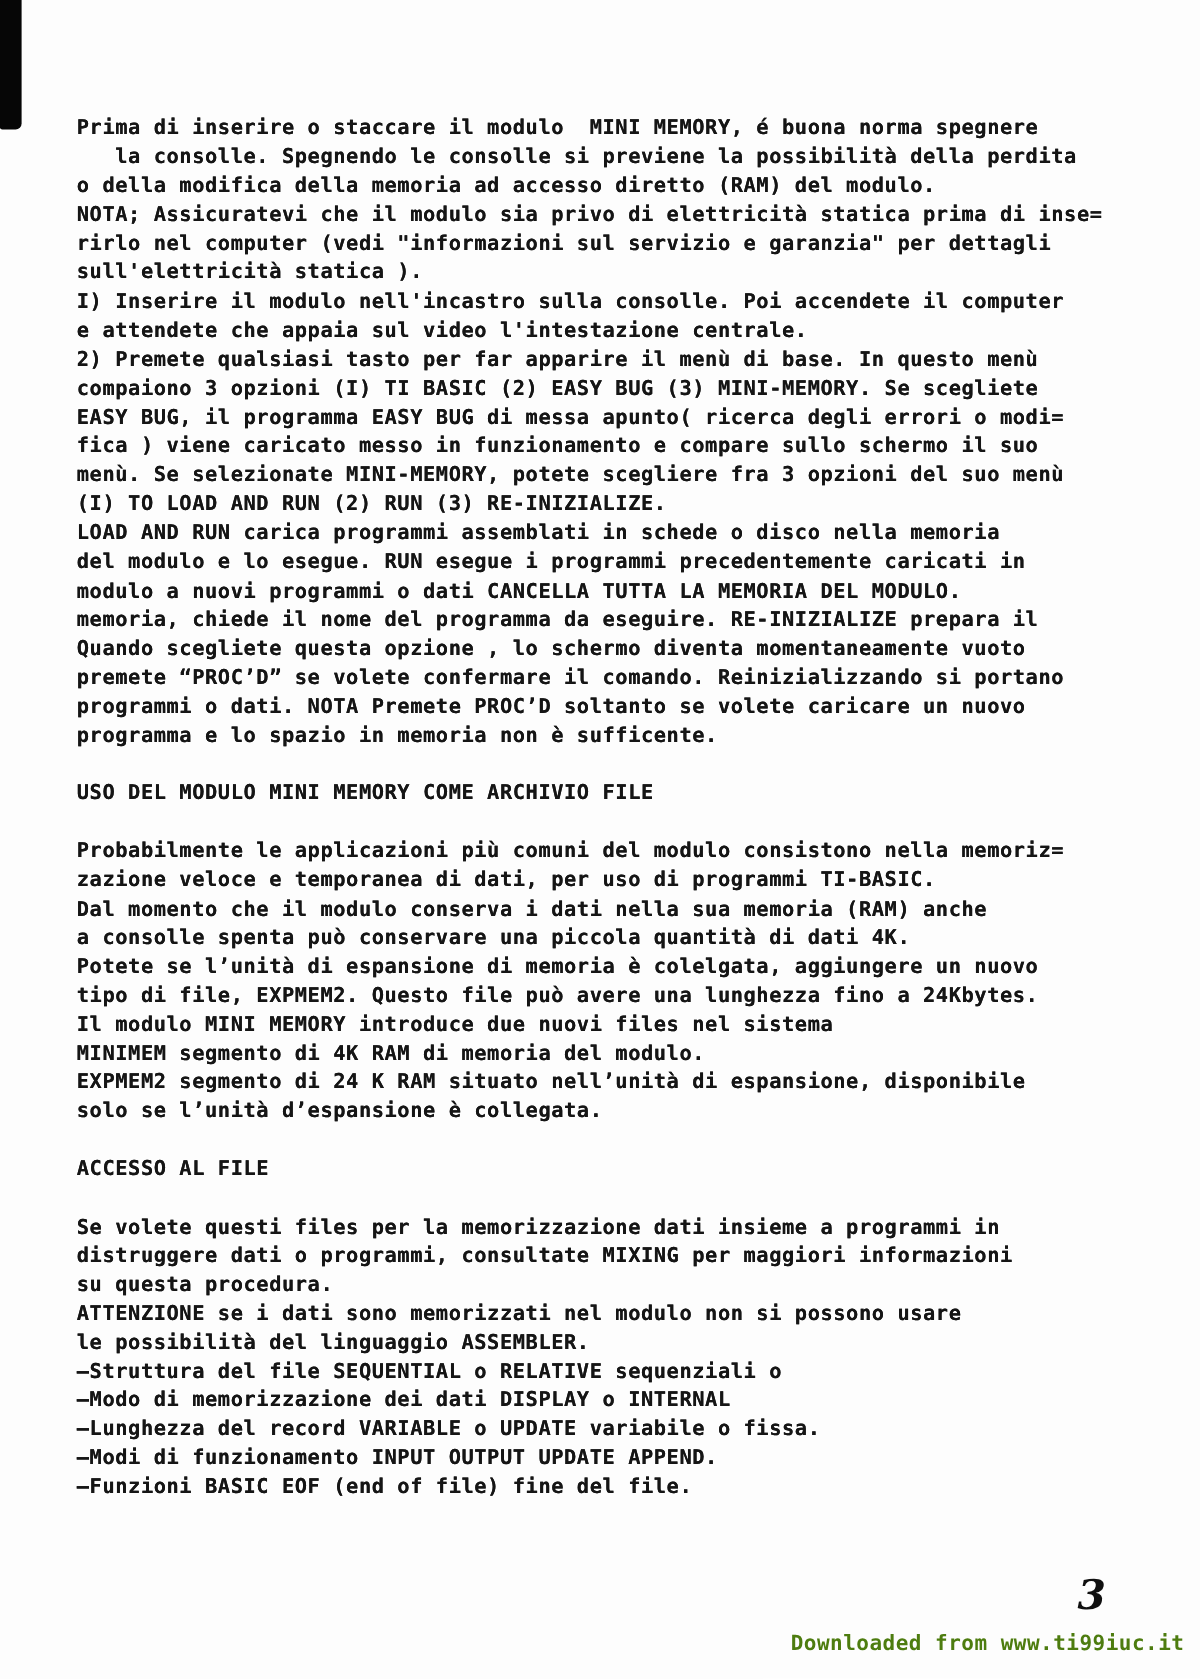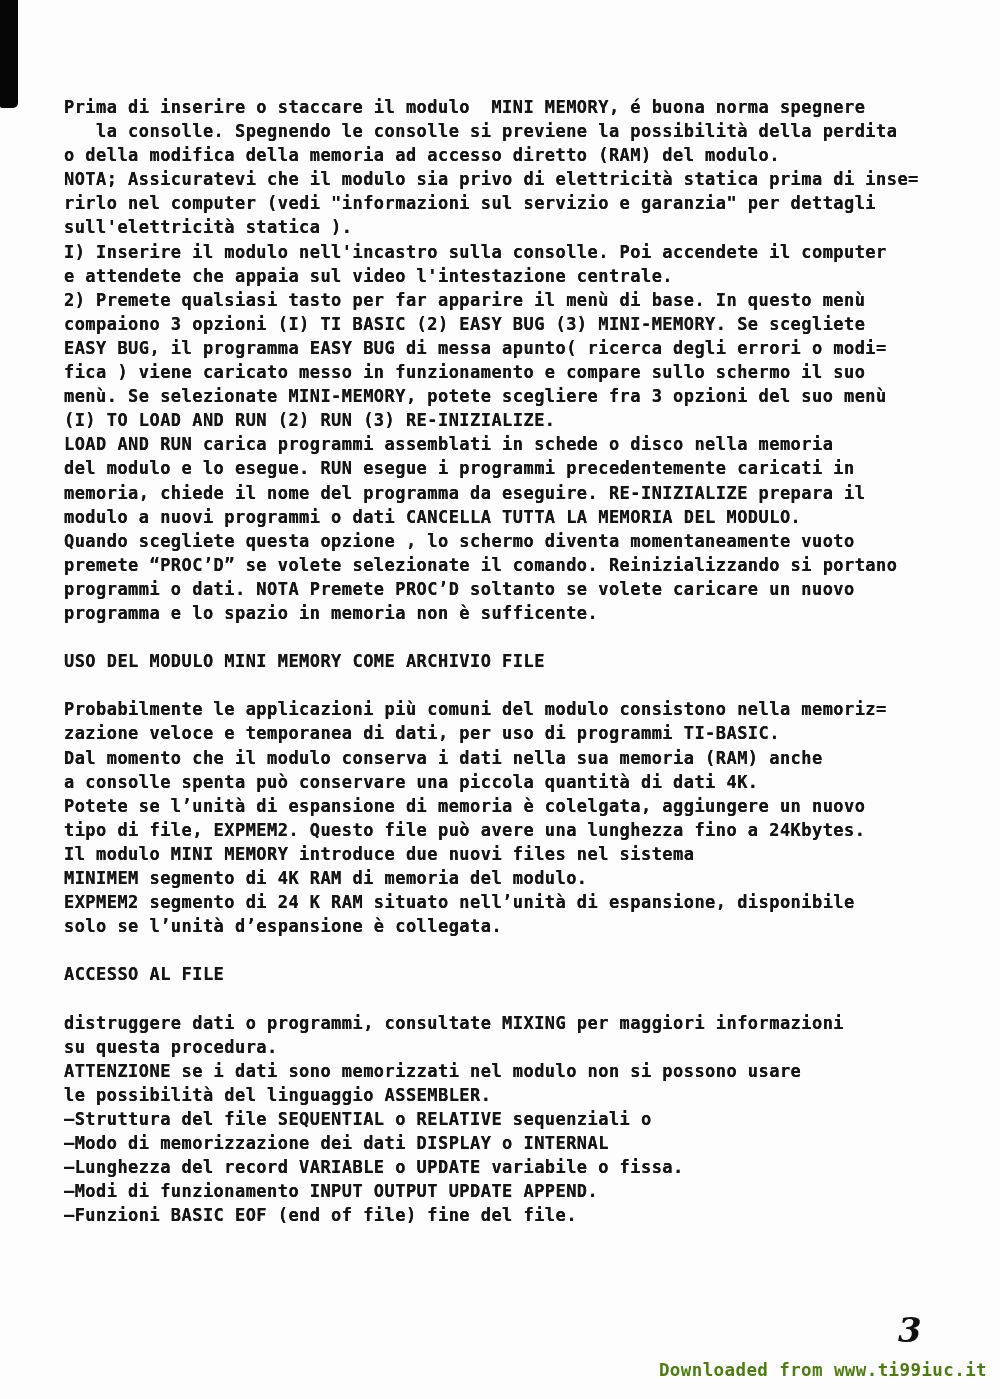--- a/index.html
+++ b/index.html
@@ -61,24 +61,24 @@
         <div class="line">I) Inserire il modulo nell'incastro sulla consolle. Poi accendete il computer</div>
         <div class="line">e attendete che appaia sul video l'intestazione centrale.</div>
         <div class="line">2) Premete qualsiasi tasto per far apparire il menù di base. In questo menù</div>
         <div class="line">compaiono 3 opzioni (I) TI BASIC (2) EASY BUG (3) MINI-MEMORY. Se scegliete</div>
         <div class="line">EASY BUG, il programma EASY BUG di messa apunto( ricerca degli errori o modi=</div>
         <div class="line">fica ) viene caricato messo in funzionamento e compare sullo schermo il suo</div>
         <div class="line">menù. Se selezionate MINI-MEMORY, potete scegliere fra 3 opzioni del suo menù</div>
         <div class="line">(I) TO LOAD AND RUN (2) RUN (3) RE-INIZIALIZE.</div>
         <div class="line">LOAD AND RUN carica programmi assemblati in schede o disco nella memoria</div>
         <div class="line">del modulo e lo esegue. RUN esegue i programmi precedentemente caricati in</div>
+        <div class="line">modulo a nuovi programmi o dati CANCELLA TUTTA LA MEMORIA DEL MODULO.</div>
         <div class="line">memoria, chiede il nome del programma da eseguire. RE-INIZIALIZE prepara il</div>
-        <div class="line">modulo a nuovi programmi o dati CANCELLA TUTTA LA MEMORIA DEL MODULO.</div>
         <div class="line">Quando scegliete questa opzione , lo schermo diventa momentaneamente vuoto</div>
-        <div class="line">premete “PROC’D” se volete selezionate il comando. Reinizializzando si portano</div>
+        <div class="line">premete “PROC’D” se volete confermare il comando. Reinizializzando si portano</div>
         <div class="line">programmi o dati. NOTA Premete PROC’D soltanto se volete caricare un nuovo</div>
         <div class="line">programma e lo spazio in memoria non è sufficente.</div>
       </div>
       <div class="section">
         <div class="line">USO DEL MODULO MINI MEMORY COME ARCHIVIO FILE</div>
       </div>
       <div class="section">
         <div class="line">Probabilmente le applicazioni più comuni del modulo consistono nella memoriz=</div>
         <div class="line">zazione veloce e temporanea di dati, per uso di programmi TI-BASIC.</div>
         <div class="line">Dal momento che il modulo conserva i dati nella sua memoria (RAM) anche</div>
@@ -87,20 +87,21 @@
         <div class="line">tipo di file, EXPMEM2. Questo file può avere una lunghezza fino a 24Kbytes.</div>
         <div class="line">Il modulo MINI MEMORY introduce due nuovi files nel sistema</div>
         <div class="line">MINIMEM segmento di 4K RAM di memoria del modulo.</div>
         <div class="line">EXPMEM2 segmento di 24 K RAM situato nell’unità di espansione, disponibile</div>
         <div class="line">solo se l’unità d’espansione è collegata.</div>
       </div>
       <div class="section">
         <div class="line">ACCESSO AL FILE</div>
       </div>
       <div class="section">
+        <div class="line">Se volete questi files per la memorizzazione dati insieme a programmi in</div>
         <div class="line">distruggere dati o programmi, consultate MIXING per maggiori informazioni</div>
         <div class="line">su questa procedura.</div>
         <div class="line">ATTENZIONE se i dati sono memorizzati nel modulo non si possono usare</div>
         <div class="line">le possibilità del linguaggio ASSEMBLER.</div>
         <div class="line">—Struttura del file SEQUENTIAL o RELATIVE sequenziali o</div>
         <div class="line">—Modo di memorizzazione dei dati DISPLAY o INTERNAL</div>
         <div class="line">—Lunghezza del record VARIABLE o UPDATE variabile o fissa.</div>
         <div class="line">—Modi di funzionamento INPUT OUTPUT UPDATE APPEND.</div>
         <div class="line">—Funzioni BASIC EOF (end of file) fine del file.</div>
       </div>

